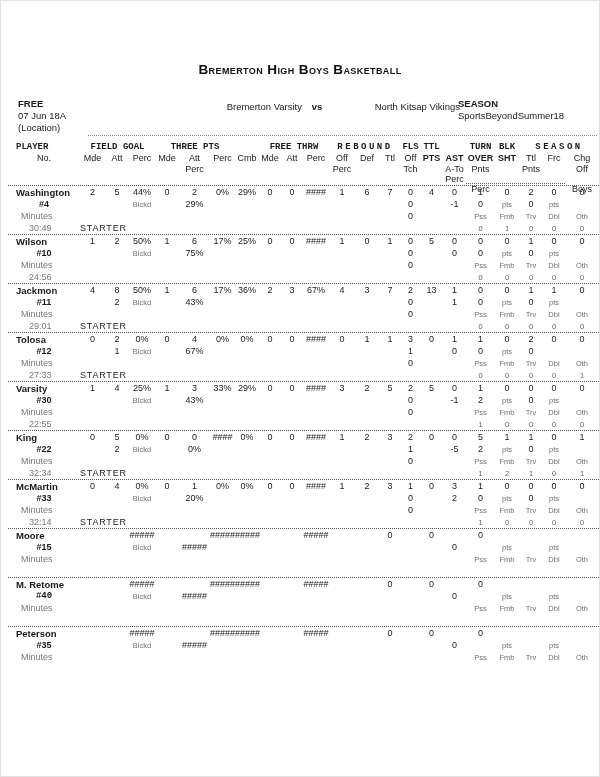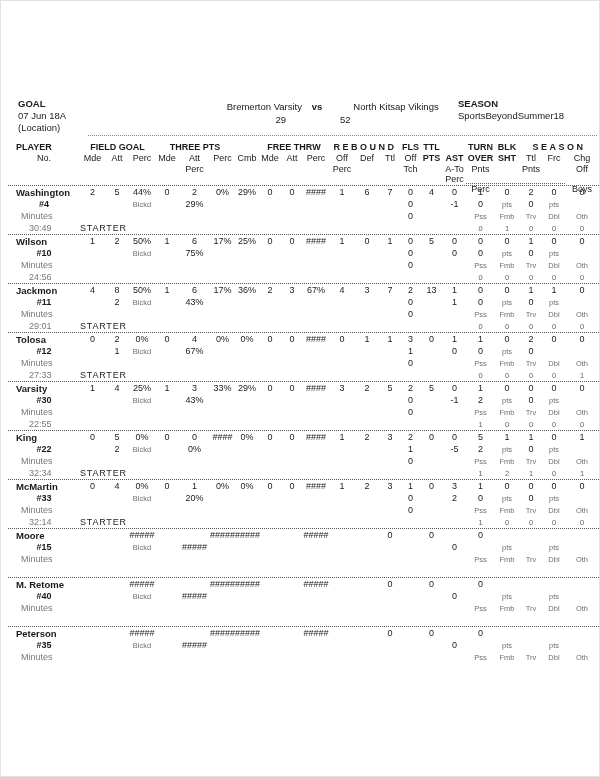--- a/index.html
+++ b/index.html
@@ -7,21 +7,21 @@
   .page{position:absolute;inset:0;background:#fff;box-shadow:inset 0 0 0 1px #e2e2e2;}
   .title{position:absolute;top:62px;left:0;width:100%;text-align:center;font-weight:bold;font-size:13.5px;font-variant:small-caps;letter-spacing:.4px;color:#111;}
   .info{position:absolute;top:98px;left:0;width:100%;font-size:9.5px;}
   .b{font-weight:bold;}
   .info-left{position:absolute;left:18px;top:0;line-height:12px;}
   .info-right{position:absolute;left:458px;top:0;line-height:12px;}
   .info-center{position:absolute;left:180px;top:2px;width:280px;}
   .teams-row,.scores-row{display:grid;grid-template-columns:122px 30px 128px;line-height:13px;}
   .home{text-align:right;}
   .vs{text-align:center;}
-  .away{text-align:center;}
+  .away{text-align:right;}
   .home-score{text-align:right;padding-right:16px;}
   .away-score{text-align:left;padding-left:8px;}
   .info-rule{position:absolute;top:135px;left:88px;width:509px;border-top:1px dotted #888;}
   .table{position:absolute;top:141px;left:8px;width:591px;}
   .trow{display:grid;grid-template-columns:72px 25px 24px 26px 24px 31px 25px 24px 22px 22px 26px 26px 24px 22px 19px 23px 23px 29px 24px 24px 22px 34px;height:12px;align-items:center;}
   .c{font-size:9px;text-align:center;white-space:nowrap;color:#1a1a1a;}
   .hb{font-weight:bold;}
   .sp{letter-spacing:2.5px;}
   .pl{text-align:left;padding-left:8px;}
   .pname{text-align:left;padding-left:8px;font-weight:bold;font-size:9.5px;}
@@ -32,50 +32,46 @@
   .lbl{font-size:7.5px;color:#707070;}
   .sub{font-size:7.5px;color:#606060;}
   .starter{text-align:left;font-size:9px;letter-spacing:.8px;color:#222;}
   .block{border-top:1px dotted #555;}
   .dotseg{grid-row:1;align-self:end;border-bottom:1px dotted #666;height:100%;margin-bottom:0px;}
 </style>
 </head>
 <body>
 
 <div class="page">
+  <div class="title">Bremerton High Boys Basketball</div>
 
   <div class="info">
     <div class="info-left">
-      <div class="b">GOAL</div>
+      <div class="b">FREE</div>
       <div>07 Jun 18A</div>
       <div>(Location)</div>
     </div>
     <div class="info-center">
       <div class="teams-row">
         <span class="home">Bremerton Varsity</span>
         <span class="vs b">vs</span>
         <span class="away">North Kitsap Vikings</span>
-      </div>
-      <div class="scores-row">
-        <span class="home-score">29</span>
-        <span></span>
-        <span class="away-score">52</span>
       </div>
     </div>
     <div class="info-right">
       <div class="b">SEASON</div>
       <div>SportsBeyondSummer18</div>
     </div>
   </div>
 
   <div class="info-rule"></div>
 
   <div id="table" class="table">
       <div>
-        <div class="trow" style="height: 11px;">
+        <div class="trow" style="height: 11px; font-family: Liberation Mono, monospace;">
           <div class="c hb pl" style="grid-column: 1 / span 1;">PLAYER</div>
           <div class="c hb" style="grid-column: 2 / span 3;">FIELD GOAL</div>
           <div class="c hb" style="grid-column: 5 / span 3;">THREE PTS</div>
           <div class="c hb" style="grid-column: 9 / span 3;">FREE THRW</div>
           <div class="c hb sp" style="grid-column: 12 / span 3;">REBOUND</div>
           <div class="c hb" style="grid-column: 15 / span 1;">FLS</div>
           <div class="c hb" style="grid-column: 16 / span 1;">TTL</div>
           <div class="c hb" style="grid-column: 18 / span 1;">TURN</div>
           <div class="c hb" style="grid-column: 19 / span 1;">BLK</div>
           <div class="c hb sp" style="grid-column: 20 / span 3;">SEASON</div>
@@ -539,21 +535,21 @@
           <div class="c pname" style="grid-column: 1 / span 1;">M. Retome</div>
           <div class="c" style="grid-column: 4 / span 1;">#####</div>
           <div class="c" style="grid-column: 7 / span 1;">#####</div>
           <div class="c" style="grid-column: 8 / span 1;">#####</div>
           <div class="c" style="grid-column: 11 / span 1;">#####</div>
           <div class="c" style="grid-column: 14 / span 1;">0</div>
           <div class="c" style="grid-column: 16 / span 1;">0</div>
           <div class="c" style="grid-column: 18 / span 1;">0</div>
         </div>
         <div class="trow">
-          <div class="c pnum" style="grid-column: 1 / span 1;">#40</div>
+          <div class="c pnum" style="grid-column: 1 / span 1; font-family: Liberation Mono, monospace;">#40</div>
           <div class="c lbl" style="grid-column: 4 / span 1;">Blckd</div>
           <div class="c" style="grid-column: 6 / span 1;">#####</div>
           <div class="c" style="grid-column: 17 / span 1;">0</div>
           <div class="c lbl" style="grid-column: 19 / span 1;">pts</div>
           <div class="c lbl" style="grid-column: 21 / span 1;">pts</div>
         </div>
         <div class="trow">
           <div class="c gray pml" style="grid-column: 1 / span 1;">Minutes</div>
           <div class="c lbl" style="grid-column: 18 / span 1;">Pss</div>
           <div class="c lbl" style="grid-column: 19 / span 1;">Fmb</div>

